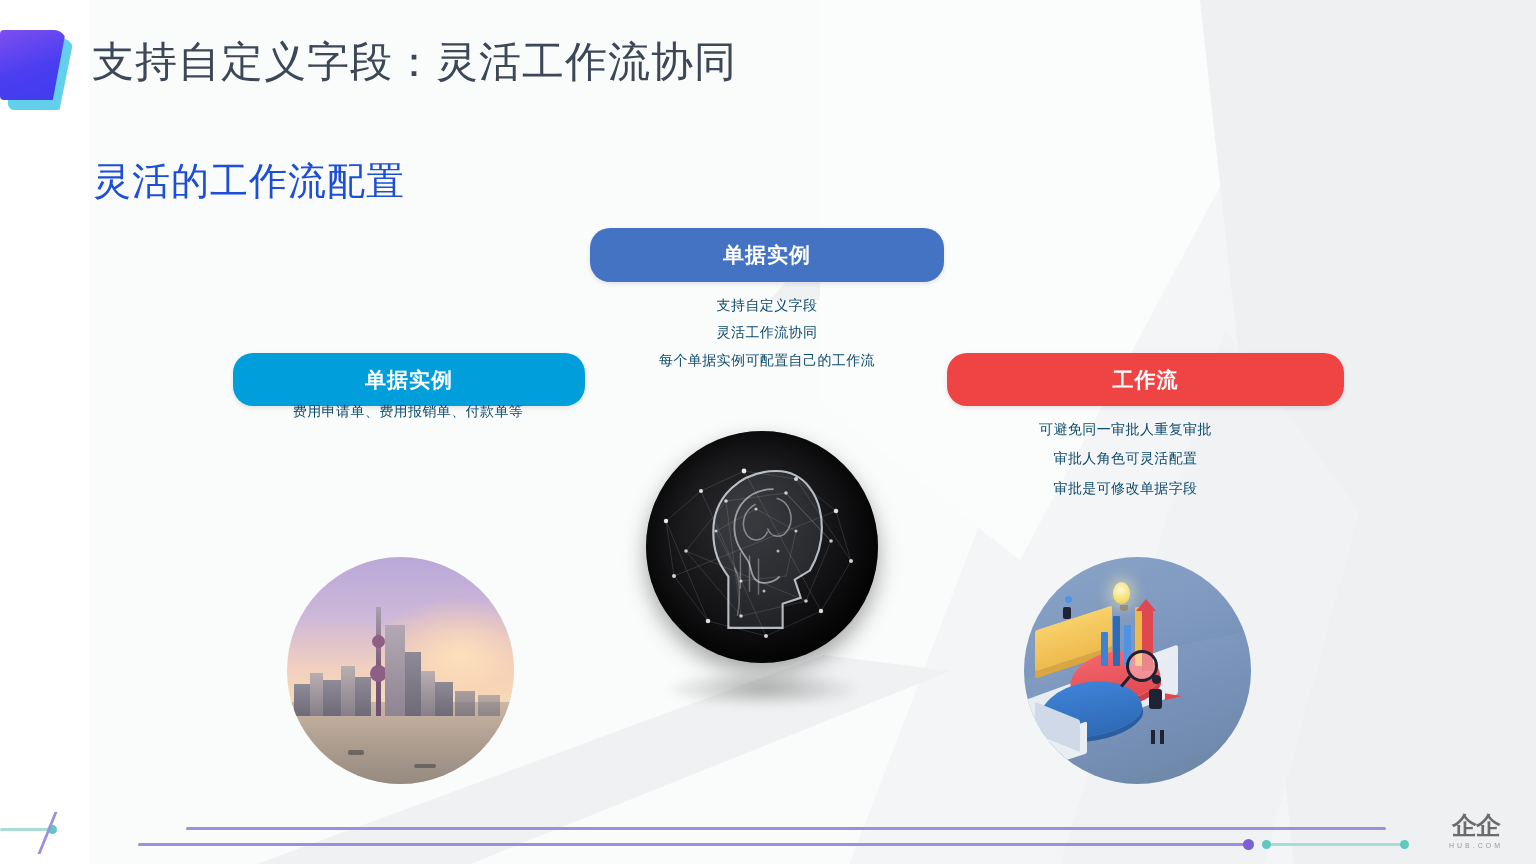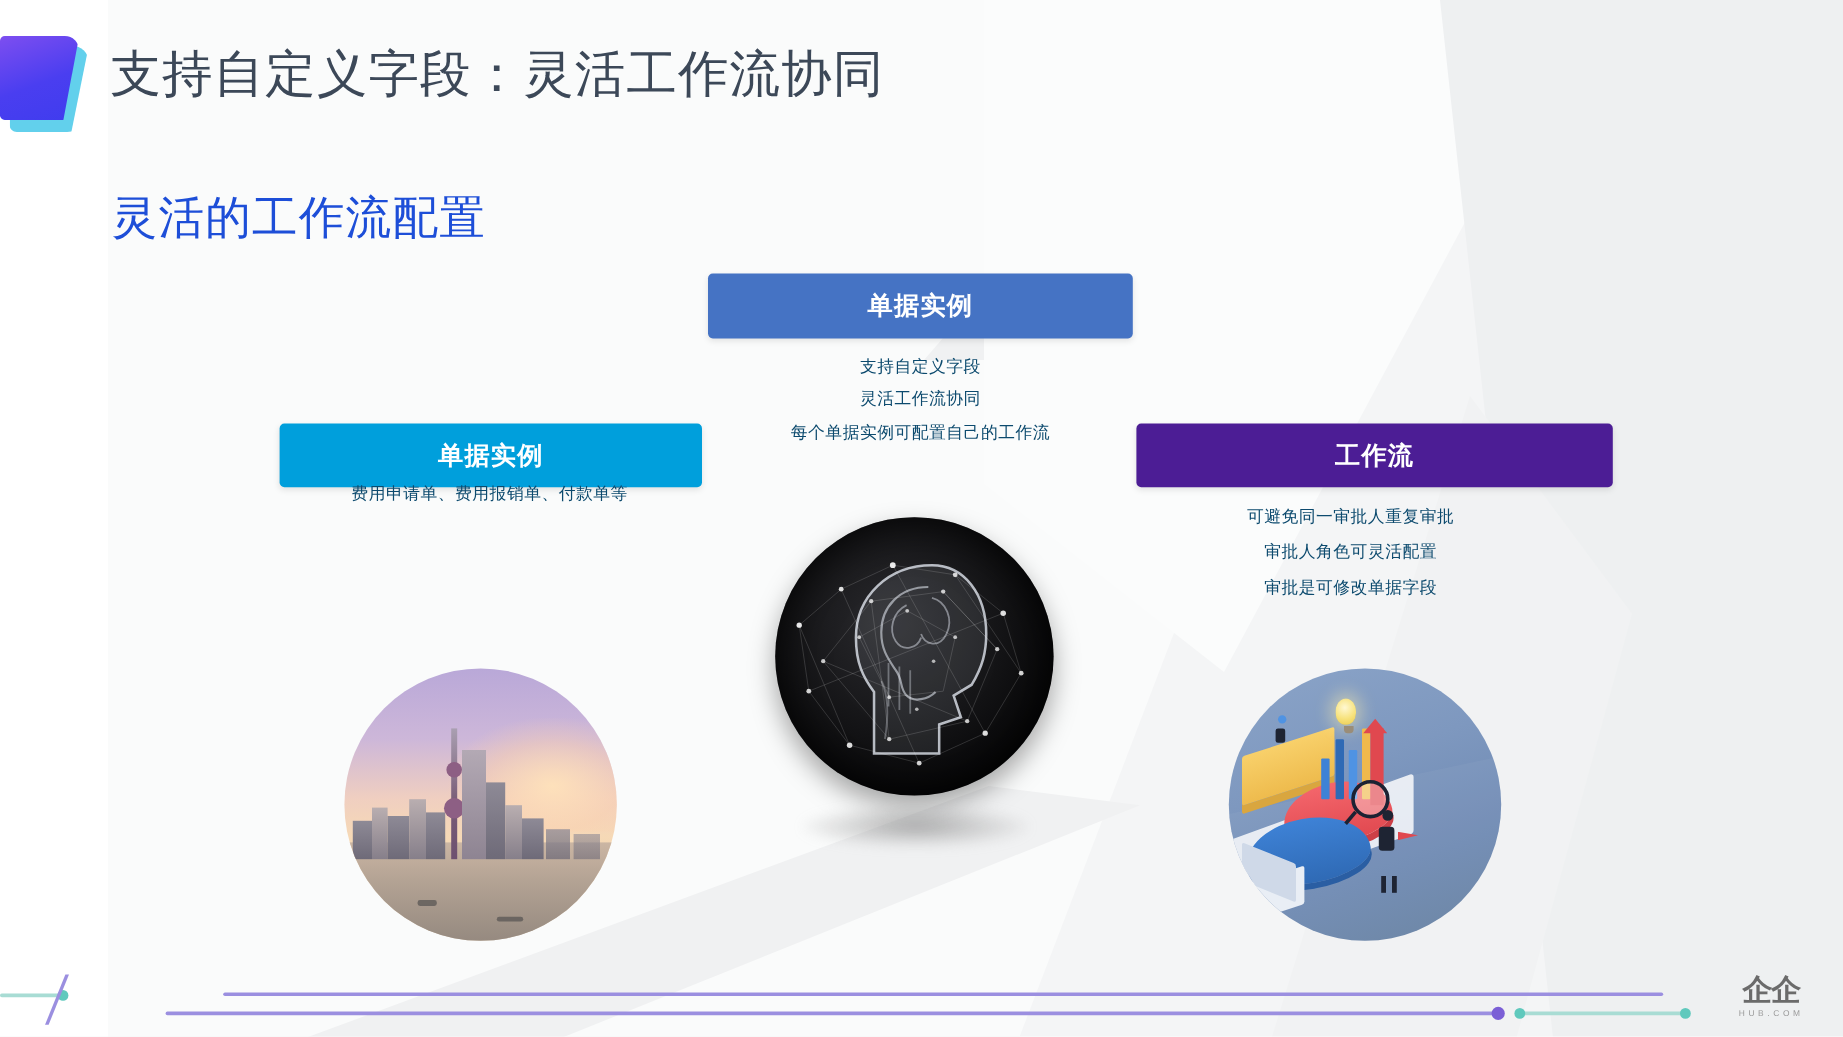--- a/index.html
+++ b/index.html
@@ -108,41 +108,41 @@
     letter-spacing: 1px;
     white-space: nowrap;
   }
 
   
   .pill {
     position: absolute;
     display: flex;
     align-items: center;
     justify-content: center;
-    border-radius: 4px;
+    border-radius: 20px;
     color: #ffffff;
     font-weight: bold;
     font-size: 21px;
     letter-spacing: 1px;
     box-shadow: 0 2px 5px rgba(0,0,0,0.10);
   }
   .pill-center {
     left: 590px; top: 228px;
     width: 354px; height: 54px;
     background: #4573c4;
   }
   .pill-left {
     left: 233px; top: 353px;
     width: 352px; height: 53px;
     background: #009fdc;
   }
   .pill-right {
     left: 947px; top: 353px;
     width: 397px; height: 53px;
-    background: #4c1d95;
+    background: #ef4444;
   }
 
   
   .desc {
     position: absolute;
     font-size: 14px;
     color: #0c4a6e;
     line-height: 1.95;
     letter-spacing: 0.4px;
   }
@@ -155,20 +155,21 @@
     left: 228px; top: 401px;
     width: 360px;
     text-align: center;
     line-height: 1.55;
   }
   .desc-right {
     left: 947px; top: 416px;
     width: 357px;
     text-align: center;
     line-height: 2.1;
+    font-family: Liberation Mono, monospace;
   }
 
   
   .circle {
     position: absolute;
     border-radius: 50%;
     overflow: hidden;
   }
 
   

